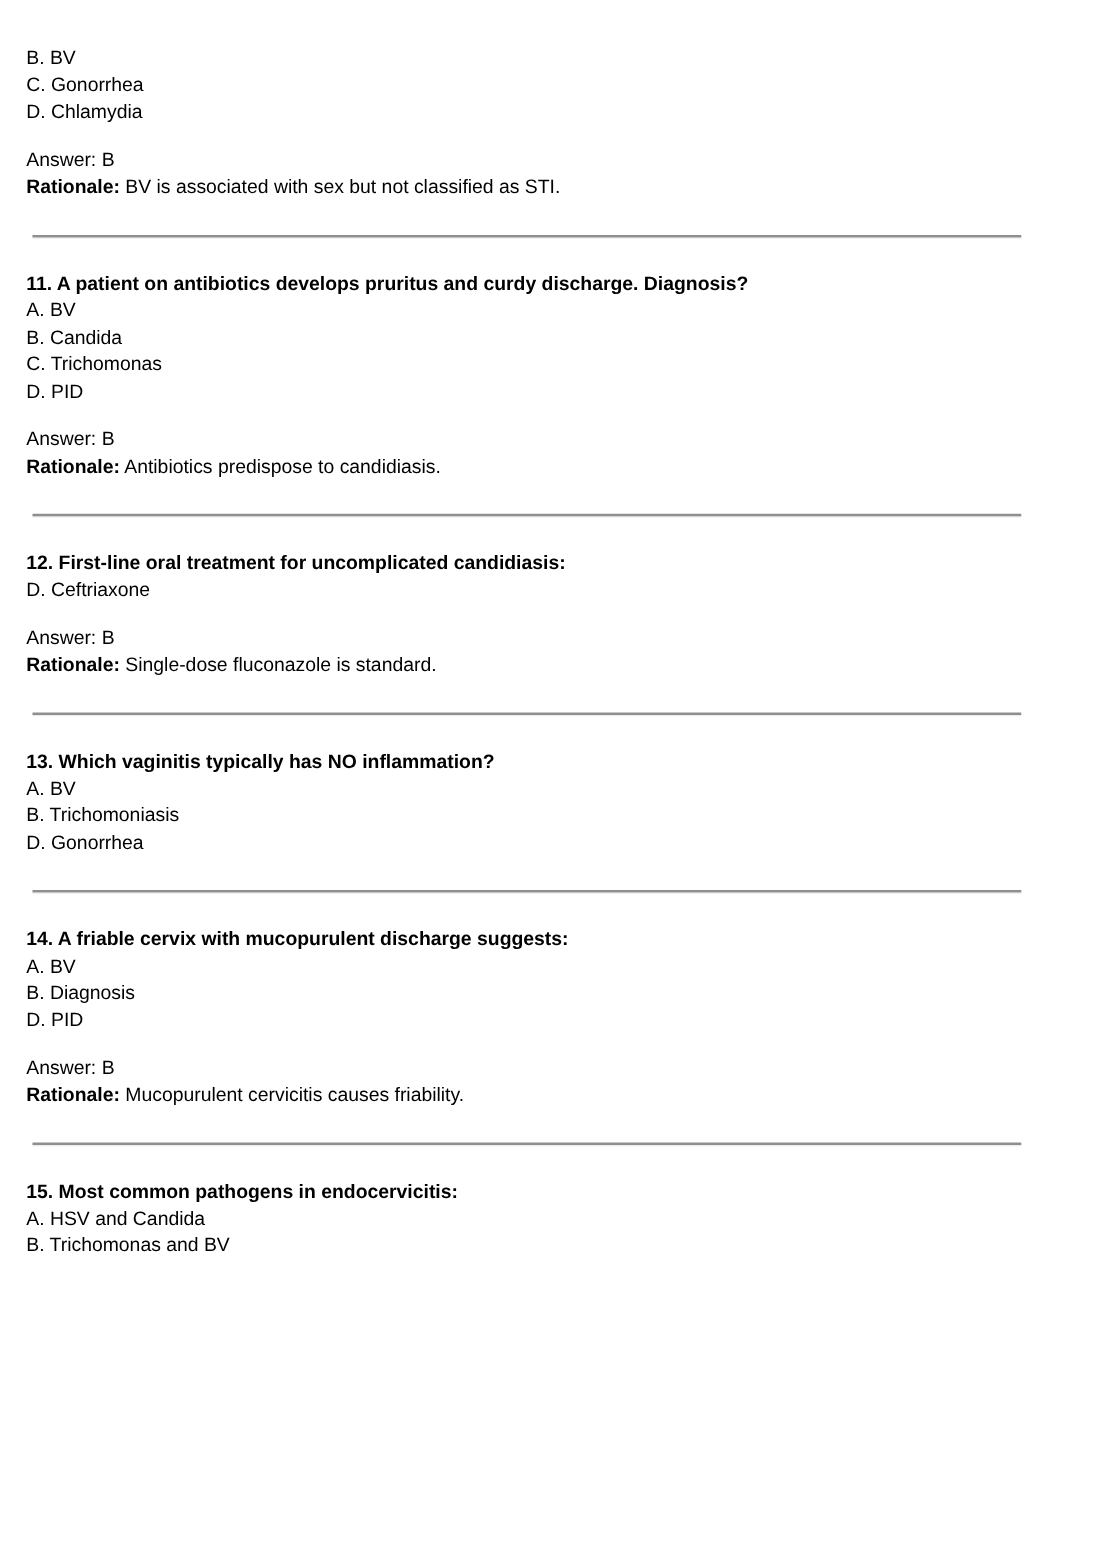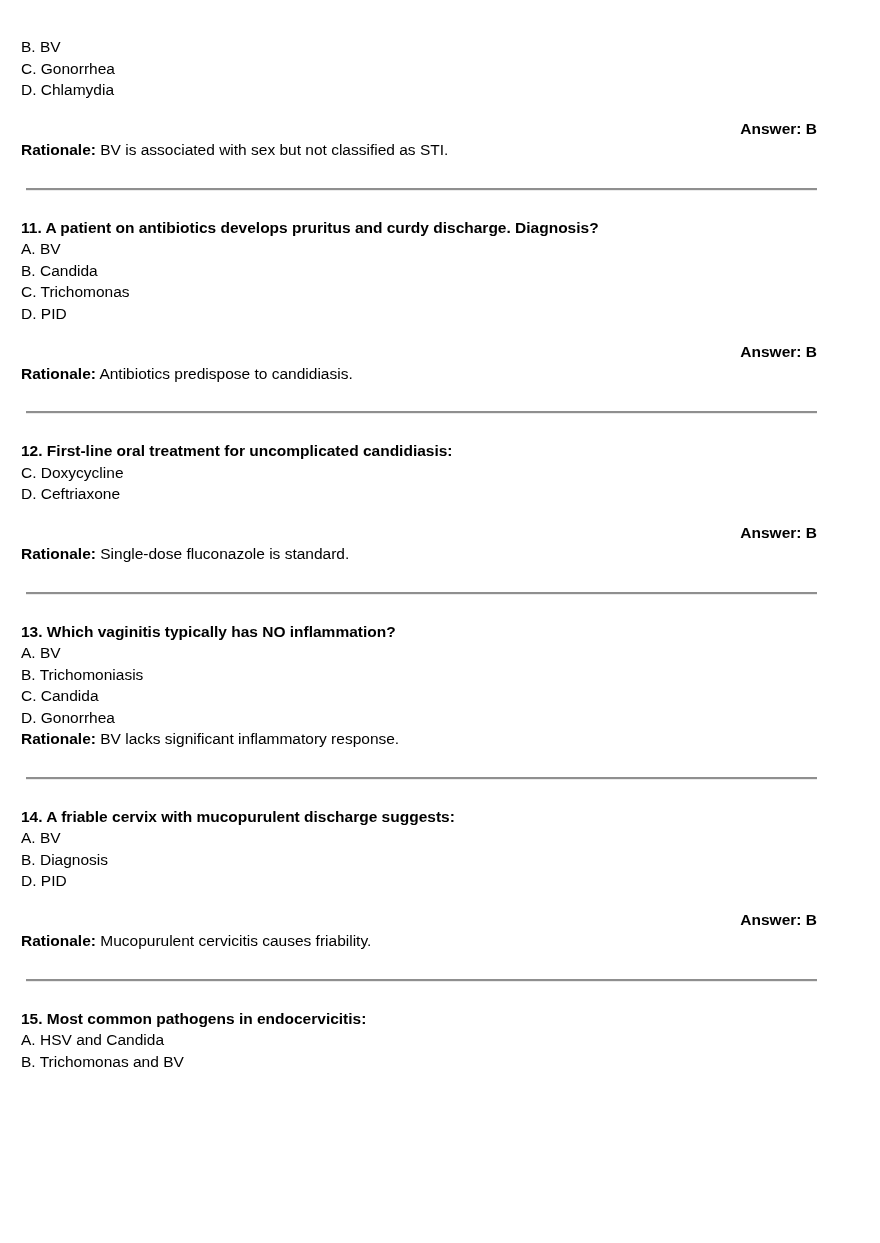--- a/index.html
+++ b/index.html
@@ -19,21 +19,21 @@
     color: var(--text);
     overflow: hidden;
   }
   .doc {
     width: 844px;
     height: 1243px;
     padding: 36px 27px 0 21px;
   }
   .q-section p { margin: 0; }
   .q-title { font-weight: bold; }
-  .ans { margin-top: 17px !important; font-weight: bold; text-align: right; }
+  .ans { margin-top: 17px !important; font-weight: normal; }
   .rat strong { font-weight: bold; }
   hr.divider {
     border: none;
     border-top: 2px solid var(--divider);
     box-shadow: 0 1px 0 rgba(0,0,0,0.08);
     margin: 27px 0 27px 5px;
     height: 0;
   }
 </style>
 </head>
@@ -58,35 +58,32 @@
     <p class="opt">C. Trichomonas</p>
     <p class="opt">D. PID</p>
     <p class="ans"><span>Answer:</span> <span>B</span></p>
     <p class="rat"><strong>Rationale:</strong> <span>Antibiotics predispose to candidiasis.</span></p>
   </section>
 
   <hr class="divider">
 
   <section class="q-section">
     <p class="q-title">12. First-line oral treatment for uncomplicated candidiasis:</p>
-    <p class="opt">C. Doxycycline</p>
     <p class="opt">D. Ceftriaxone</p>
     <p class="ans"><span>Answer:</span> <span>B</span></p>
     <p class="rat"><strong>Rationale:</strong> <span>Single-dose fluconazole is standard.</span></p>
   </section>
 
   <hr class="divider">
 
   <section class="q-section">
     <p class="q-title">13. Which vaginitis typically has NO inflammation?</p>
     <p class="opt">A. BV</p>
     <p class="opt">B. Trichomoniasis</p>
-    <p class="opt">C. Candida</p>
     <p class="opt">D. Gonorrhea</p>
-    <p class="rat"><strong>Rationale:</strong> <span>BV lacks significant inflammatory response.</span></p>
   </section>
 
   <hr class="divider">
 
   <section class="q-section">
     <p class="q-title">14. A friable cervix with mucopurulent discharge suggests:</p>
     <p class="opt">A. BV</p>
     <p class="opt">B. Diagnosis</p>
     <p class="opt">D. PID</p>
     <p class="ans"><span>Answer:</span> <span>B</span></p>

